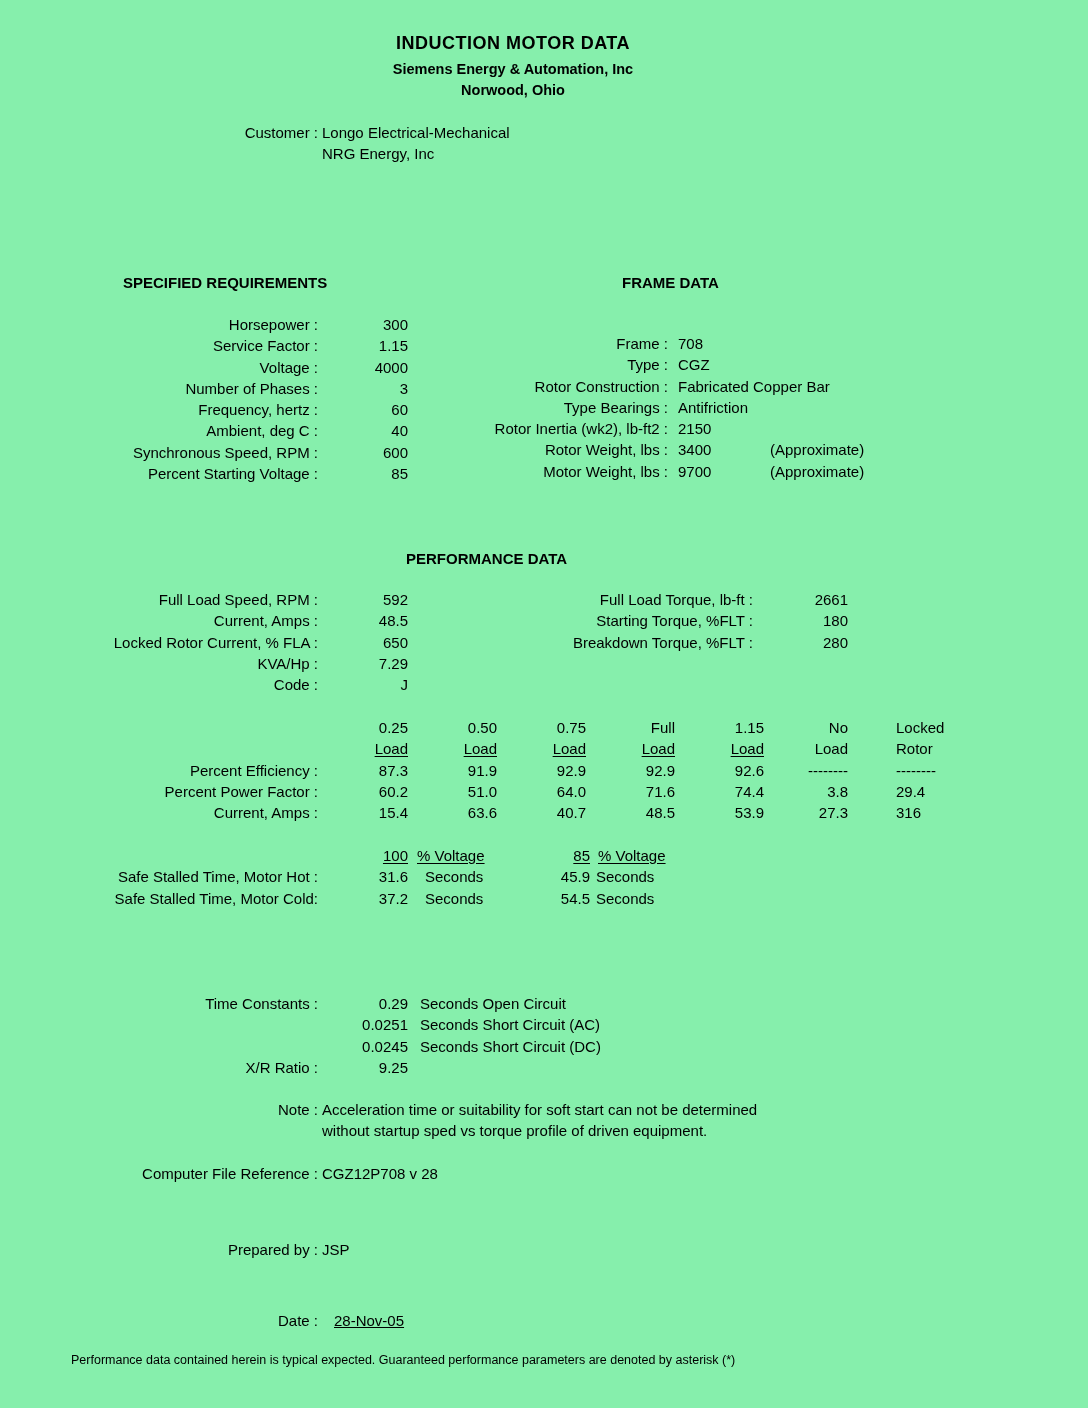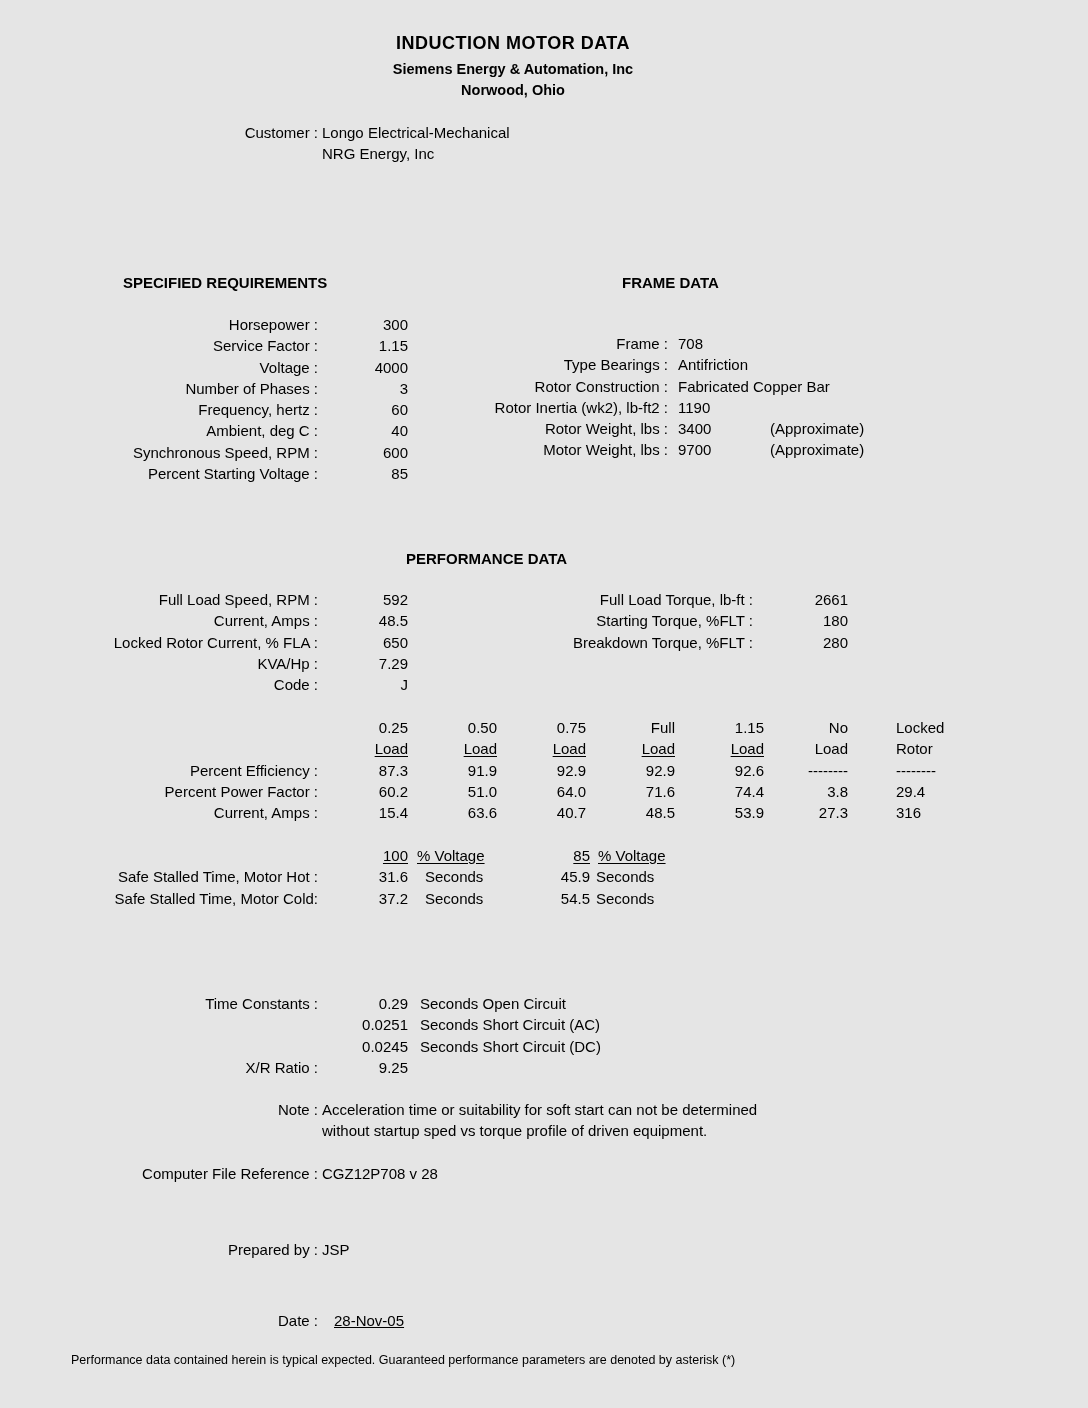--- a/index.html
+++ b/index.html
@@ -2,21 +2,21 @@
 <html><head>
 <meta charset="utf-8">
 <style>
   * { margin:0; padding:0; box-sizing:border-box; }
   html,body { background:#ffffff; }
   body {
     width:1088px; height:1408px; position:relative;
     font-family:"Liberation Sans", sans-serif;
     color:#000; font-size:15px;
   }
-  .page { position:absolute; inset:0; background:#e5e5e5; overflow:hidden; }
+  .page { position:absolute; inset:0; background:#86efac; overflow:hidden; }
 
   .center-block { position:absolute; left:0; width:1026px; text-align:center; white-space:nowrap; }
   .hdr-title { top:33px; font-size:18px; font-weight:bold; letter-spacing:0.5px; }
   .hdr-co    { top:61px; font-size:14.5px; font-weight:bold; }
   .hdr-loc   { top:82px; font-size:14.5px; font-weight:bold; }
 
   .sec-title { position:absolute; font-weight:bold; font-size:15px; white-space:nowrap; }
 
   .rows { position:absolute; left:0; width:1088px; }
   .row  { position:relative; height:21.3px; width:1088px; white-space:nowrap; }
@@ -119,30 +119,34 @@
       <span class="v-num">85</span>
     </div>
   </div>
 
   <div class="rows" style="top:335px">
     <div class="row">
       <span class="flbl">Frame :</span>
       <span class="fval">708</span>
     </div>
     <div class="row">
+      <span class="flbl">Type :</span>
+      <span class="fval">CGZ</span>
+    </div>
+    <div class="row">
+      <span class="flbl">Rotor Construction :</span>
+      <span class="fval">Fabricated Copper Bar</span>
+    </div>
+    <div class="row">
       <span class="flbl">Type Bearings :</span>
       <span class="fval">Antifriction</span>
     </div>
     <div class="row">
-      <span class="flbl">Rotor Construction :</span>
-      <span class="fval">Fabricated Copper Bar</span>
-    </div>
-    <div class="row">
       <span class="flbl">Rotor Inertia (wk2), lb-ft2 :</span>
-      <span class="fval">1190</span>
+      <span class="fval">2150</span>
     </div>
     <div class="row">
       <span class="flbl">Rotor Weight, lbs :</span>
       <span class="fval">3400</span>
       <span class="fnote">(Approximate)</span>
     </div>
     <div class="row">
       <span class="flbl">Motor Weight, lbs :</span>
       <span class="fval">9700</span>
       <span class="fnote">(Approximate)</span>

